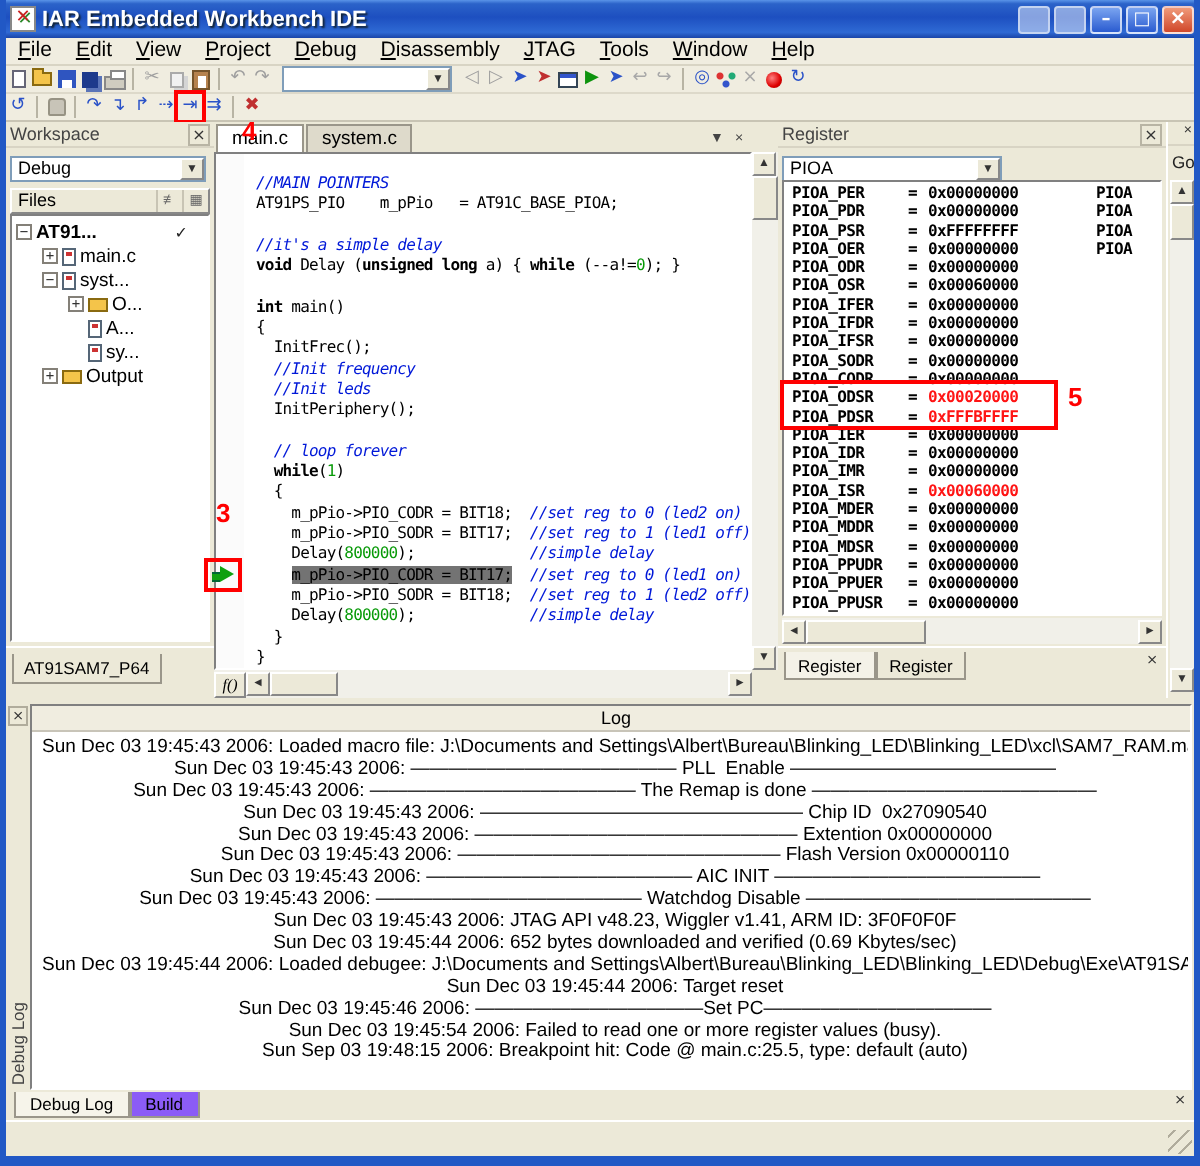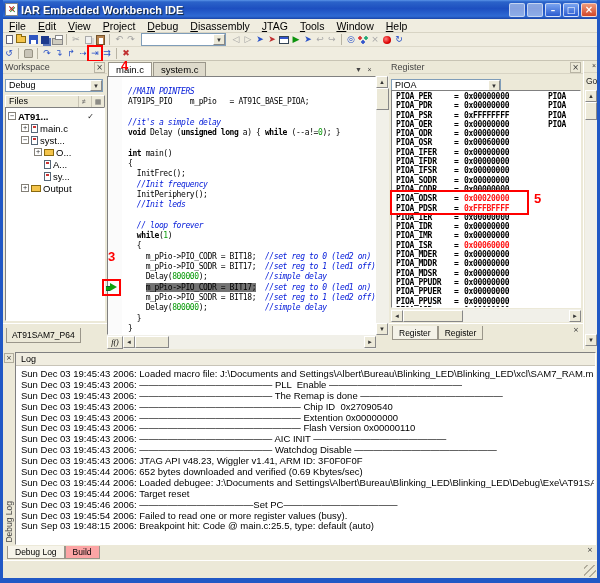--- a/index.html
+++ b/index.html
@@ -15,21 +15,21 @@
     font:bold 9px/11px "DejaVu Sans",sans-serif;text-align:center;color:#c22;
     text-shadow:1px 1px 0 #2a8a2a;}
   .wtitle{font:bold 11px "Liberation Sans",sans-serif;text-shadow:1px 1px 1px #123;flex:1;}
   .wbtn{width:16px;height:14px;margin-left:2px;border-radius:2px;border:1px solid rgba(255,255,255,.7);
     font:bold 9px/12px "DejaVu Sans",sans-serif;text-align:center;color:#fff;}
   .wbtn.faded{background:rgba(220,230,250,.55);border-color:rgba(255,255,255,.5);}
   .wbtn.blue{background:linear-gradient(180deg,#7aa4f0,#2a5bd0);}
   .wbtn.red{background:linear-gradient(180deg,#f09a7a,#d0472a);font-size:10px;}
   
   .menubar{position:absolute;left:0;top:19px;width:594px;height:14px;background:#f0ede0;
-    border-bottom:1px solid #d8d4c4;display:flex;align-items:center;font-size:10.5px;}
+    border-bottom:1px solid #d8d4c4;display:flex;font-size:10.5px;}
   .mitem{padding:0 6px;}
   .toolbar{position:absolute;left:0;width:594px;height:14px;background:#f0ede0;display:flex;align-items:center;}
   .tb1{top:33px;border-bottom:1px solid #ddd9ca;}
   .tb2{top:47px;border-bottom:1px solid #c8c4b4;}
   .tgroup{display:flex;align-items:center;height:14px;}
   .tbbtn{width:12px;height:13px;display:inline-flex;align-items:center;justify-content:center;
     font-size:9px;line-height:13px;}
   .tbbtn.boxed{outline:2px solid #ff0000;outline-offset:0;}
   .tsep{width:1px;height:11px;background:#b8b4a4;margin:0 3px;}
   .ic{display:inline-block;font-family:"DejaVu Sans",sans-serif;}
@@ -144,29 +144,29 @@
     display:flex;flex-direction:column;}
   .svsb .spacer{flex:1;}
   
   .logpanel{position:absolute;left:0;top:352px;width:594px;height:193px;background:#ece9d8;}
   .logstrip{position:absolute;left:0;top:0;width:12px;bottom:0;}
   .lsx{width:10px;height:10px;margin:1px;border:1px solid #b0ac9c;background:#ece9d8;
     font:7px/9px "DejaVu Sans",sans-serif;text-align:center;color:#333;}
   .vtext{position:absolute;left:1px;bottom:2px;writing-mode:vertical-rl;transform:rotate(180deg);
     font-size:8.5px;color:#444;}
   .logmain{position:absolute;left:12px;top:0;right:1px;bottom:0;background:#fff;
-    border:1px solid;border-color:#808080 #fff #fff #808080;}
+    border:1px solid;border-color:#808080 #fff #fff #808080;text-align:center;}
   .loghead{height:13px;background:#f0ede0;border-bottom:1px solid #c8c4b8;font-size:9px;
     padding:1px 0 0 5px;}
   .logbody{position:absolute;top:14px;left:1px;right:1px;bottom:1px;background:#fff;overflow:hidden;padding-top:2px;}
   .logline{height:10.9px;font-size:9.5px;line-height:10.9px;white-space:pre;padding-left:4px;overflow:hidden;}
   
   .btabs{position:absolute;left:0;top:545px;width:594px;height:15px;background:#ece9d8;
     display:flex;align-items:flex-start;padding:1px 2px 0 4px;}
-  .btab{height:13px;padding:1px 7px 0 7px;font-size:8.5px;background:#fca5a5;border:1px solid #9a968a;border-top:none;}
+  .btab{height:13px;padding:1px 7px 0 7px;font-size:8.5px;background:#8b5cf6;border:1px solid #9a968a;border-top:none;}
   .btab.active{background:#f6f4ea;}
   .bclose{margin-left:auto;width:10px;height:10px;font:7px/9px "DejaVu Sans",sans-serif;text-align:center;color:#333;}
   .status{position:absolute;left:0;top:560px;width:594px;height:18px;background:#ece9d8;border-top:1px solid #fff;}
   .scell{position:absolute;top:19px;height:14px;border:1px solid;border-color:#9a968a #fff #fff #9a968a;
     font-size:9.5px;padding:1px 4px;}
   .grip{position:absolute;right:1px;bottom:1px;width:12px;height:12px;
     background:repeating-linear-gradient(135deg,transparent 0 2px,#b0ac9c 2px 3px,transparent 3px 5px);}
   
   .annbox{position:absolute;border:2px solid #ff0000;z-index:50;pointer-events:none;}
   #ann-reg-box{left:387px;top:190px;width:139px;height:25px;}
@@ -395,22 +395,22 @@
           <div class="cl"><span class="sc">//MAIN POINTERS</span></div>
           <div class="cl"><span class="sp">AT91PS_PIO    m_pPio   = AT91C_BASE_PIOA;</span></div>
           <div class="cl"></div>
           <div class="cl"><span class="sc">//it's a simple delay</span></div>
           <div class="cl"><span class="sk">void</span><span class="sp"> Delay (</span><span class="sk">unsigned</span><span class="sp"> </span><span class="sk">long</span><span class="sp"> a) { </span><span class="sk">while</span><span class="sp"> (--a!=</span><span class="sn">0</span><span class="sp">); }</span></div>
           <div class="cl"></div>
           <div class="cl"><span class="sk">int</span><span class="sp"> main()</span></div>
           <div class="cl"><span class="sp">{</span></div>
           <div class="cl"><span class="sp">  InitFrec();</span></div>
           <div class="cl"><span class="sc">  //Init frequency</span></div>
+          <div class="cl"><span class="sc">  //Init leds</span></div>
           <div class="cl"><span class="sp">  InitPeriphery();</span></div>
-          <div class="cl"><span class="sc">  //Init leds</span></div>
           <div class="cl"></div>
           <div class="cl"><span class="sc">  // loop forever</span></div>
           <div class="cl"><span class="sp">  </span><span class="sk">while</span><span class="sp">(</span><span class="sn">1</span><span class="sp">)</span></div>
           <div class="cl"><span class="sp">  {</span></div>
           <div class="cl"><span class="sp">    m_pPio-&gt;PIO_CODR = BIT18;  </span><span class="sc">//set reg to 0 (led2 on)</span></div>
           <div class="cl"><span class="sp">    m_pPio-&gt;PIO_SODR = BIT17;  </span><span class="sc">//set reg to 1 (led1 off)</span></div>
           <div class="cl"><span class="sp">    Delay(</span><span class="sn">800000</span><span class="sp">);             </span><span class="sc">//simple delay</span></div>
           <div class="cl"><span class="sp">    </span><span class="sh">m_pPio-&gt;PIO_CODR = BIT17;</span><span class="sp">  </span><span class="sc">//set reg to 0 (led1 on)</span></div>
           <div class="cl"><span class="sp">    m_pPio-&gt;PIO_SODR = BIT18;  </span><span class="sc">//set reg to 1 (led2 off)</span></div>
           <div class="cl"><span class="sp">    Delay(</span><span class="sn">800000</span><span class="sp">);             </span><span class="sc">//simple delay</span></div>

